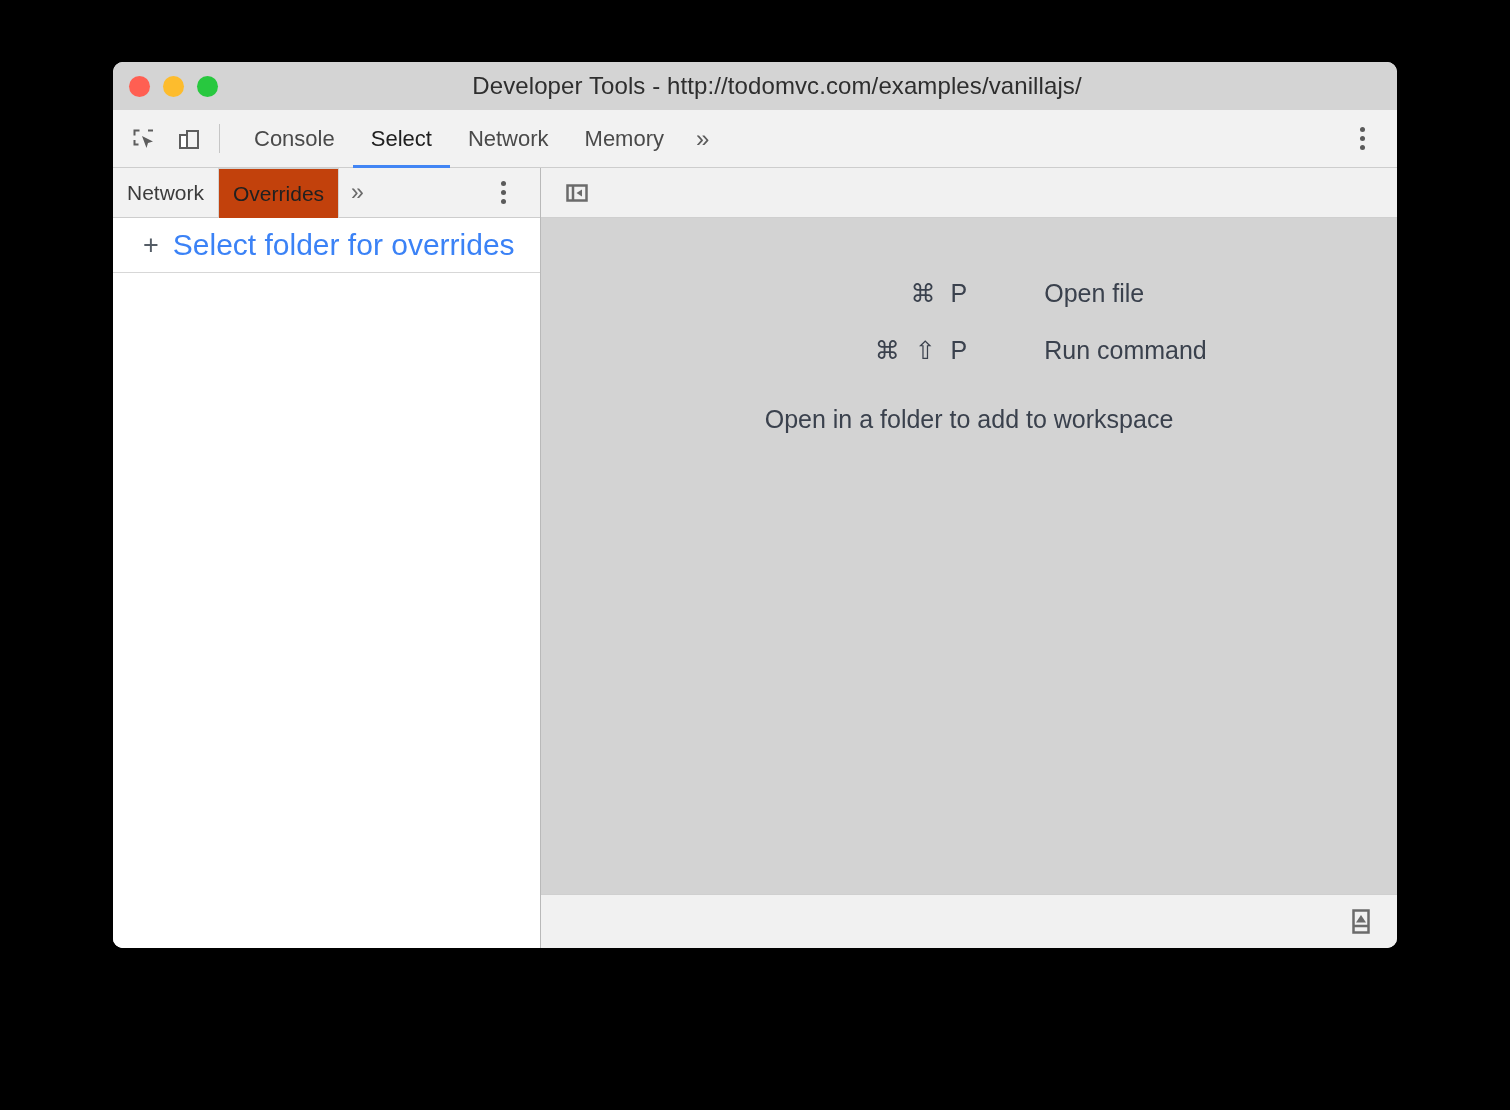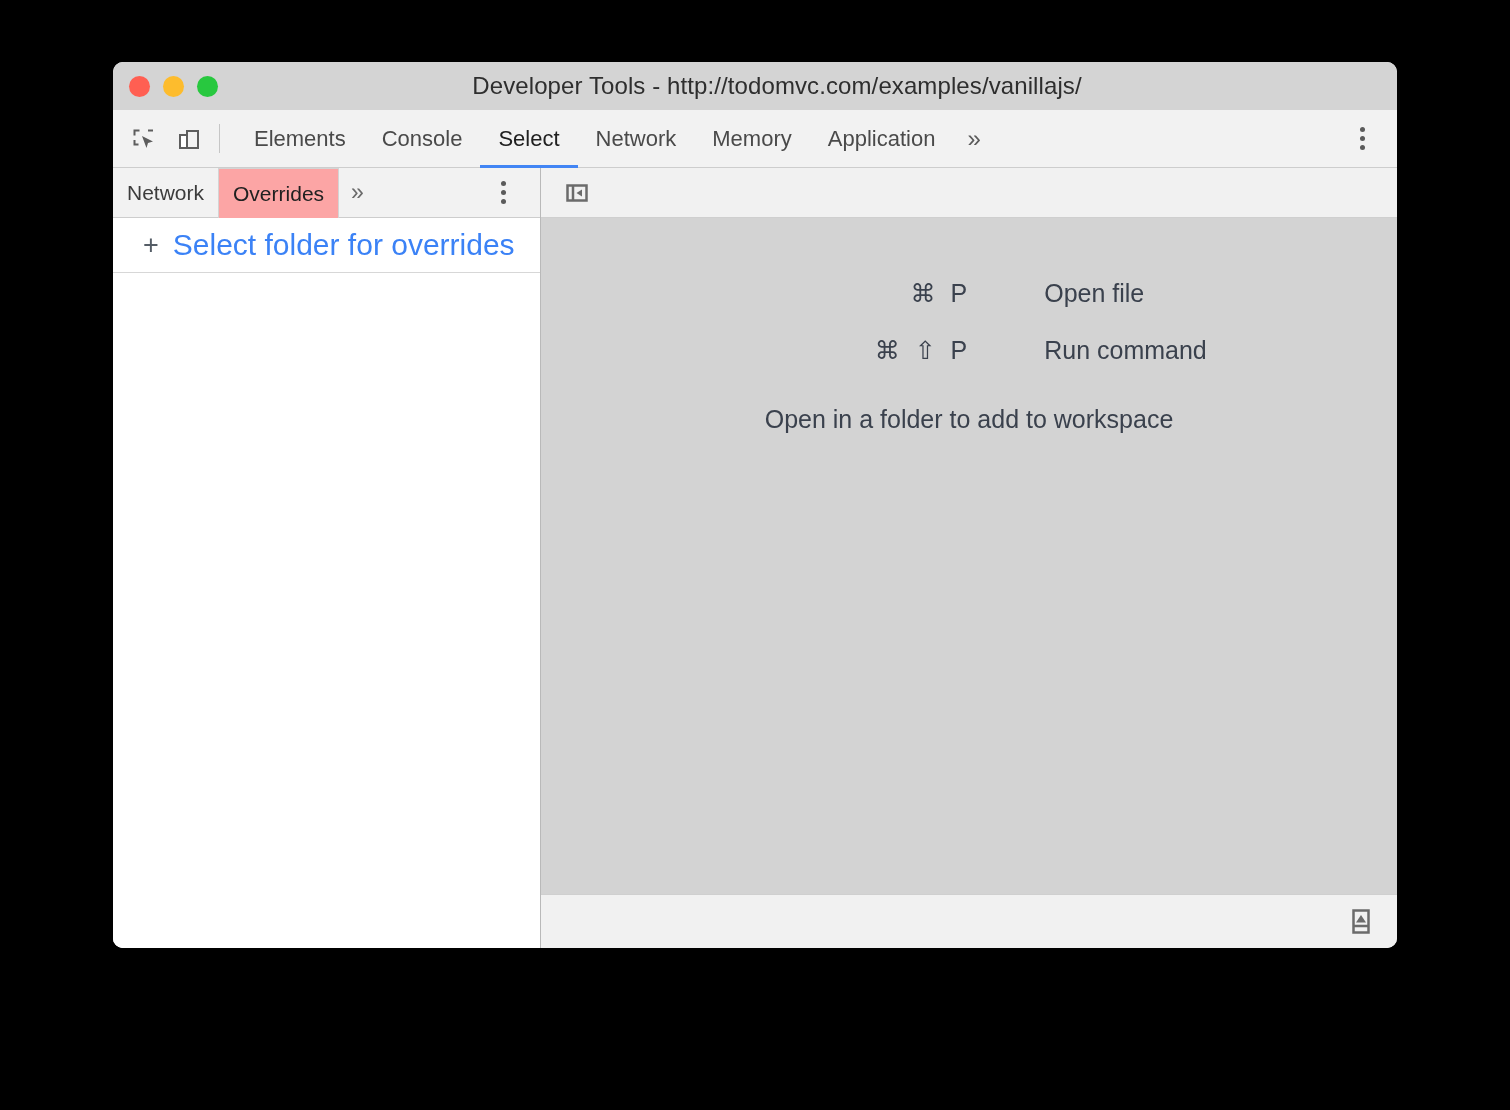--- a/index.html
+++ b/index.html
@@ -181,21 +181,21 @@
   }
   .subtab {
     display: flex;
     align-items: center;
     padding: 0 14px;
     font-size: 21px;
     color: #3c3c3c;
     white-space: nowrap;
   }
   .subtab.selected {
-    background: #fca5a5;
+    background: #c2410c;
     border-left: 1px solid #d4d4d4;
     border-right: 1px solid #d4d4d4;
     border-top: 1px solid #d4d4d4;
     margin-bottom: -1px;
     color: #202020;
   }
   .subtab.more {
     font-size: 23px;
     color: #6b6b6b;
     padding: 0 12px;
@@ -335,26 +335,24 @@
         <div class="tb-icon">
           <svg width="26" height="26" viewBox="0 0 26 26">
             <rect x="12" y="5" width="11" height="17" fill="none" stroke="#5d5d5d" stroke-width="2"></rect>
             <rect x="5" y="9" width="7" height="13" fill="#fff" stroke="#5d5d5d" stroke-width="2"></rect>
           </svg>
         </div>
       </div>
       <div class="tb-sep"></div>
 
       <div class="tabs">
-        <div class="tab">Elements</div>
         <div class="tab">Console</div>
         <div class="tab selected">Select</div>
         <div class="tab">Network</div>
         <div class="tab">Memory</div>
-        <div class="tab">Application</div>
         <div class="tab more">»</div>
       </div>
 
       <div class="tabbar-right">
         <div class="tb-sep"></div>
         <div class="dots-v">
           <i></i>
             <i></i>
             <i></i>
         </div>

